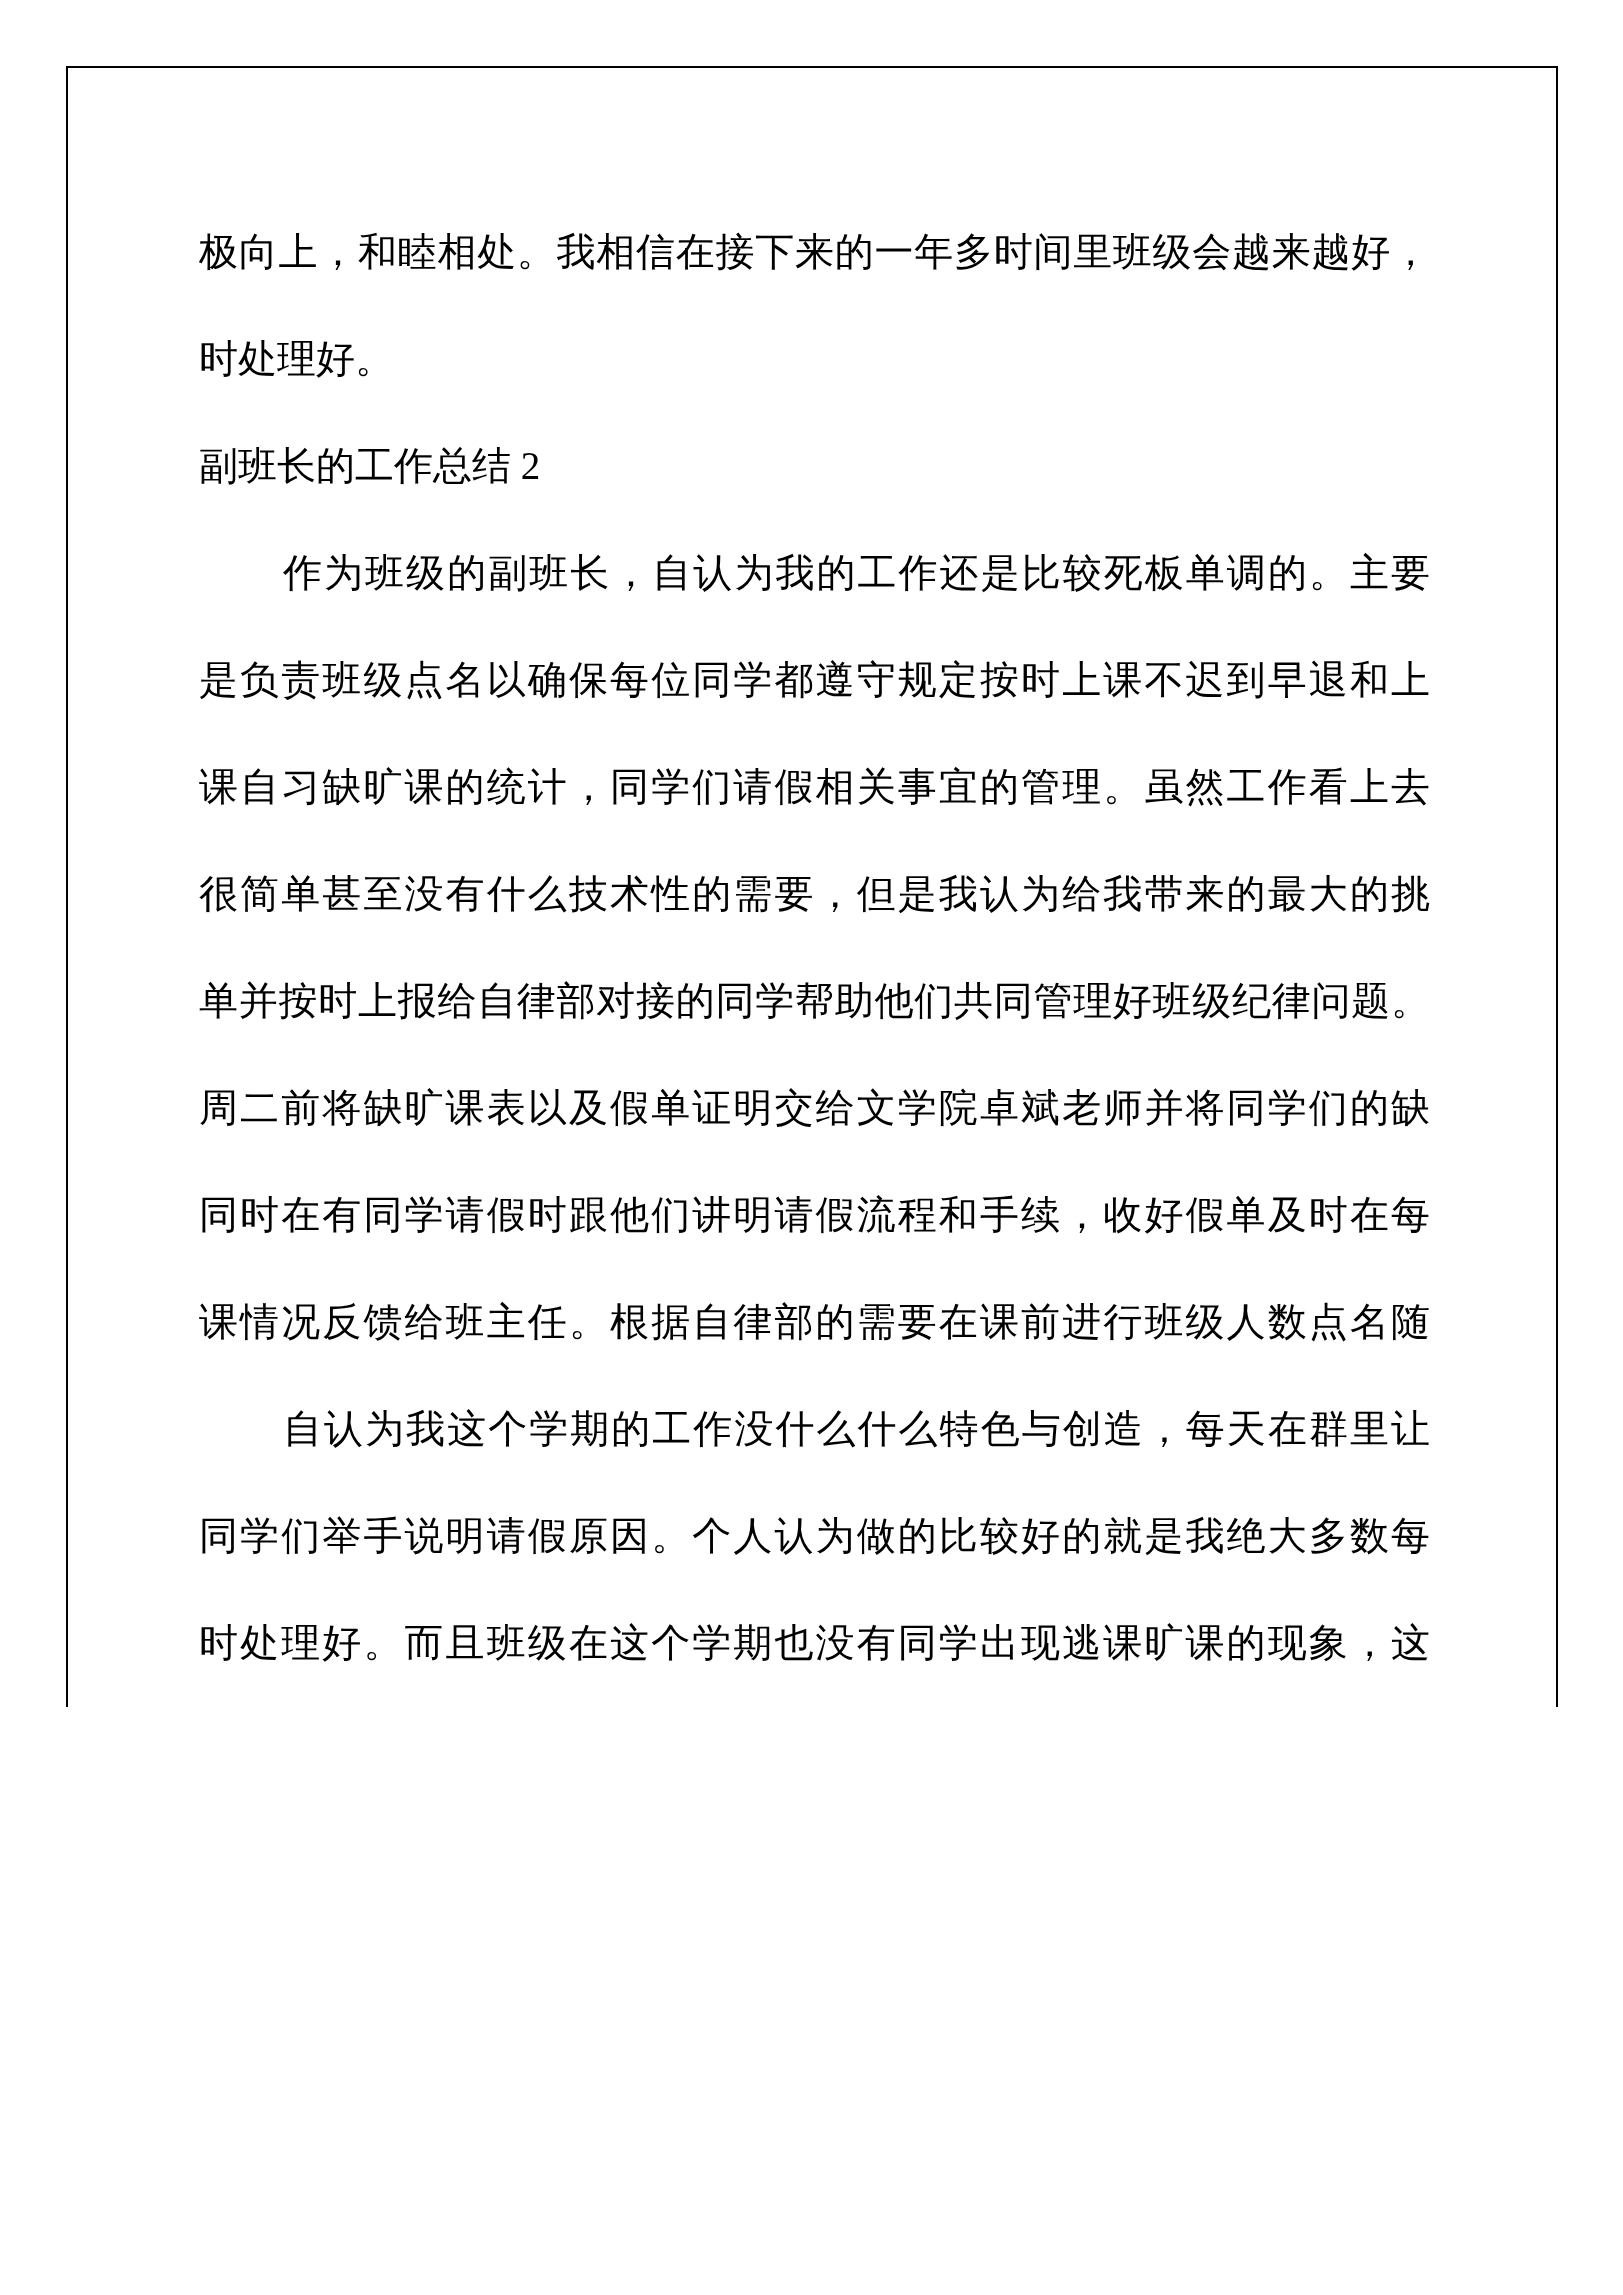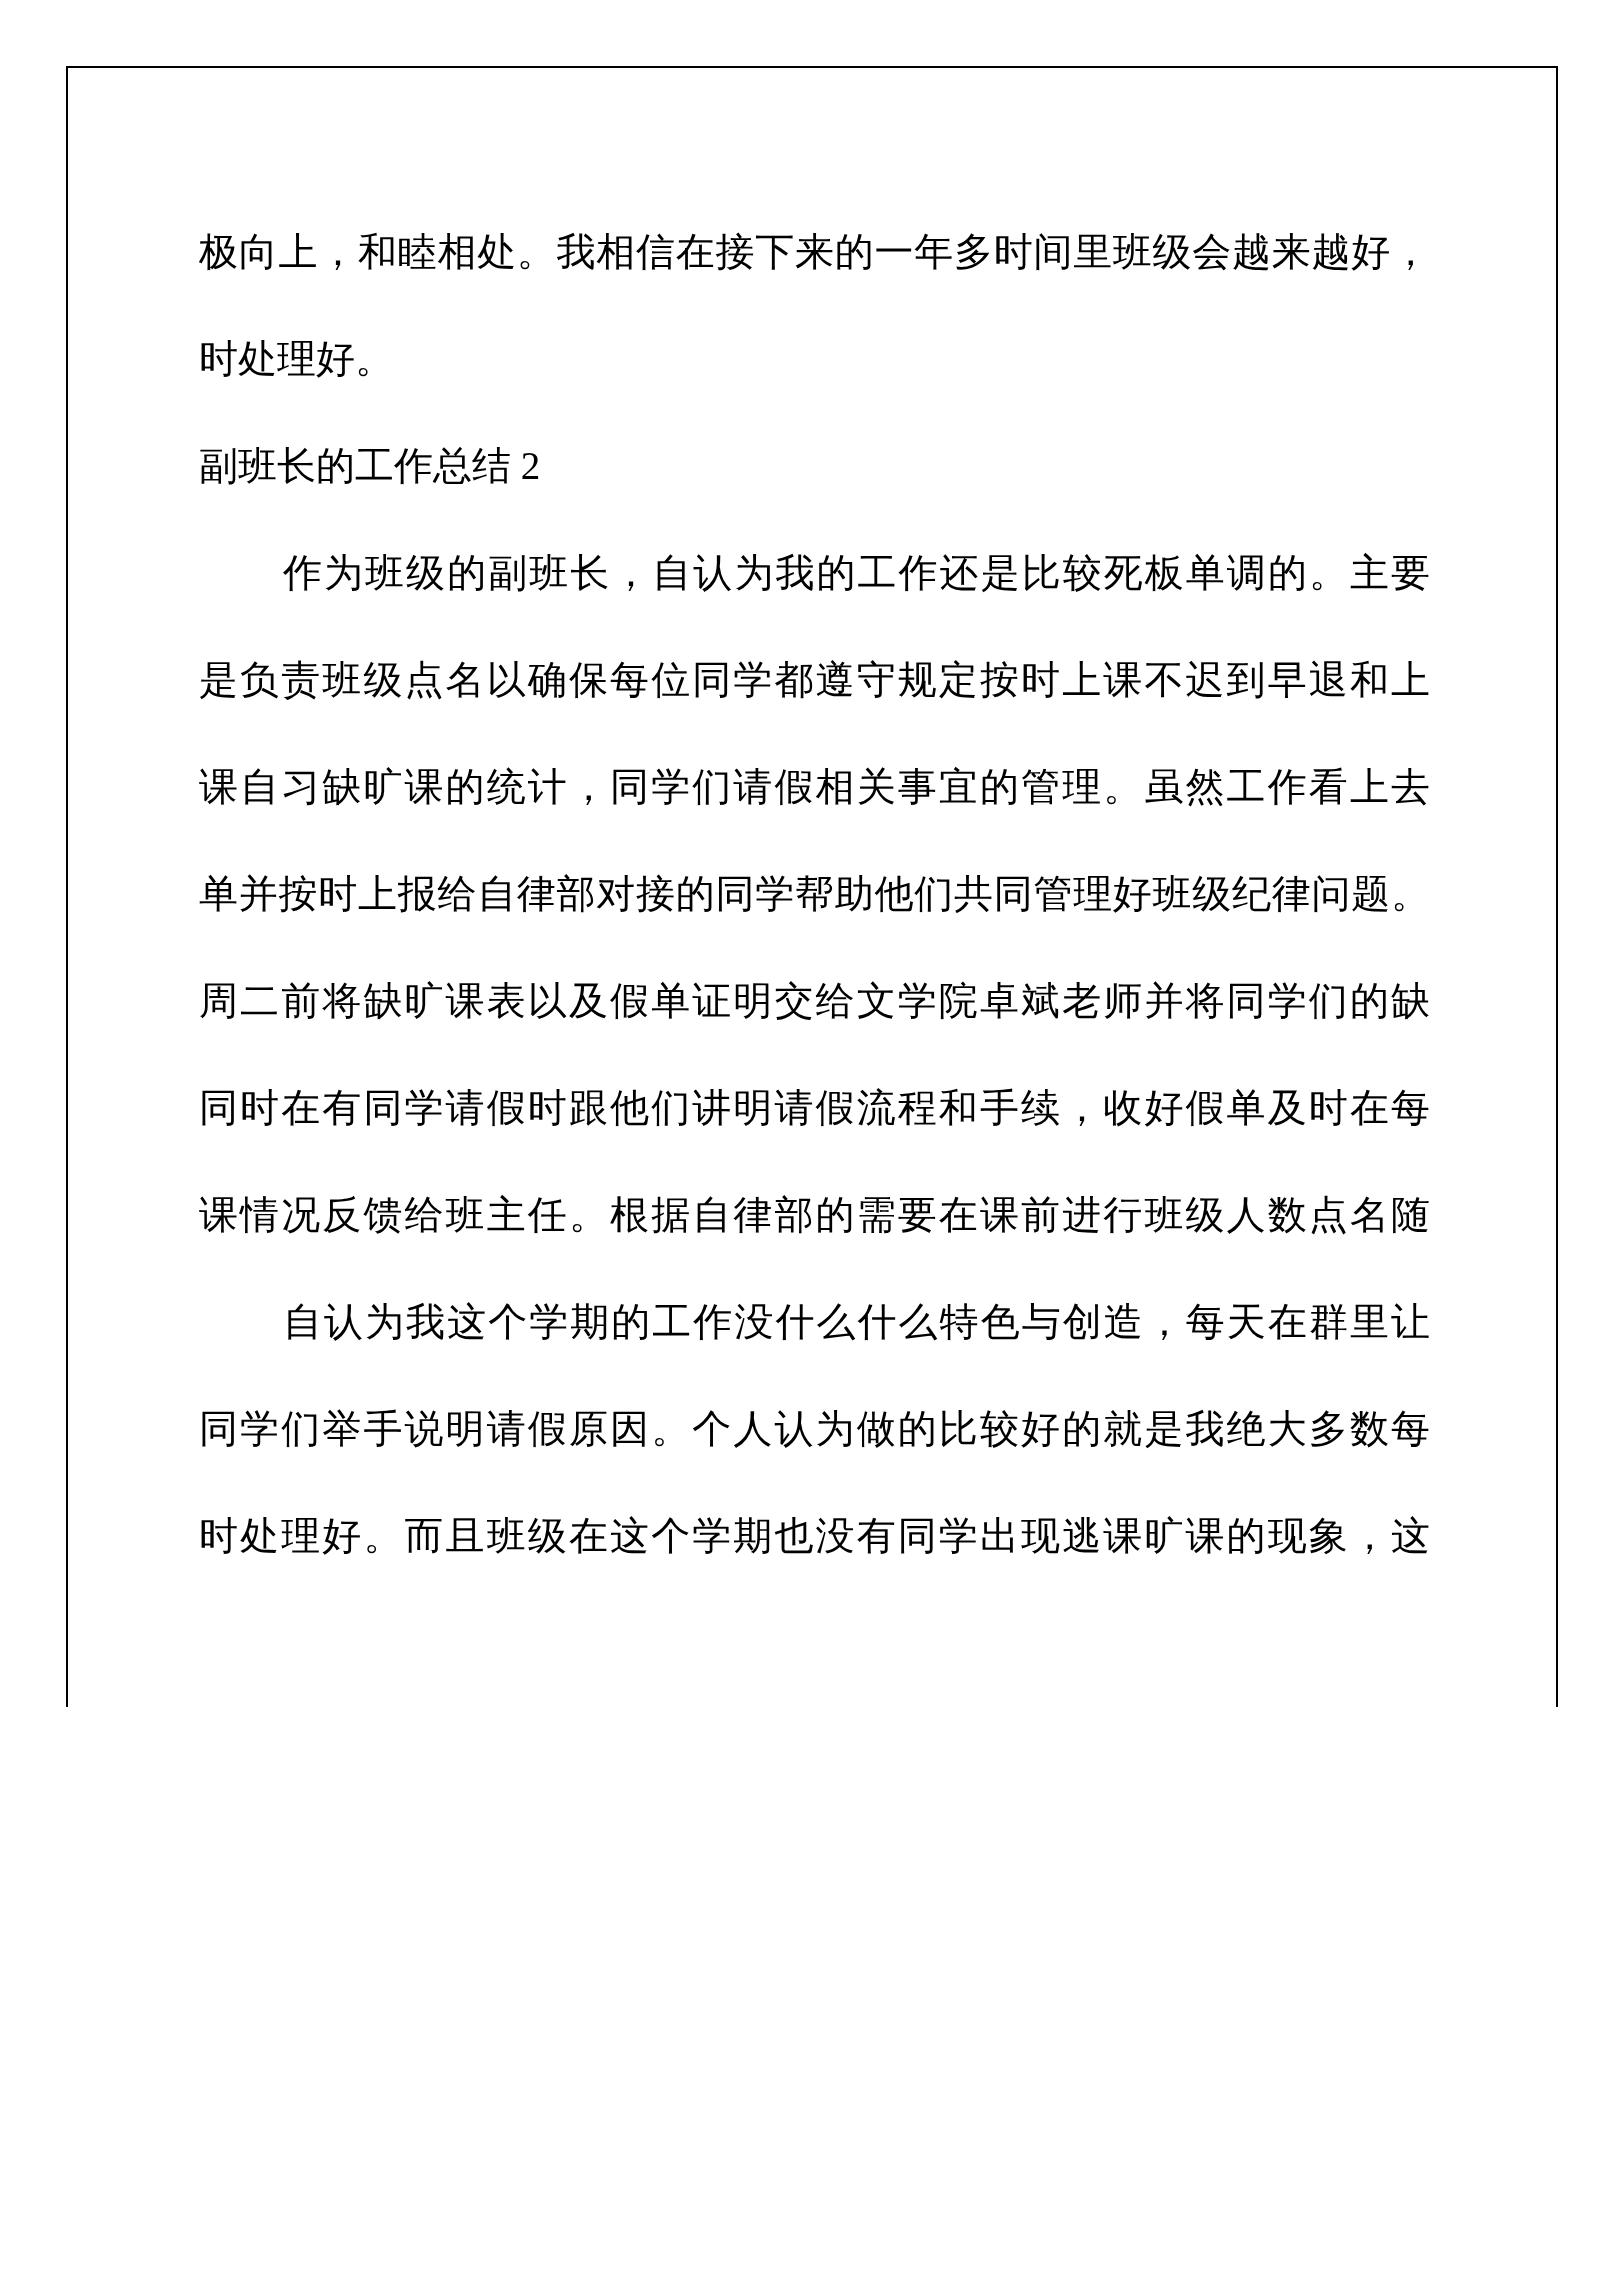--- a/index.html
+++ b/index.html
@@ -68,20 +68,21 @@
   <div class="frame"></div>
 
   <div class="text-block" id="text-block">
 
   <div class="line fill">极向上，和睦相处。我相信在接下来的一年多时间里班级会越来越好，</div>
       <div class="line">时处理好。</div>
       <div class="line">副班长的工作总结 2</div>
       <div class="line fill indent">作为班级的副班长，自认为我的工作还是比较死板单调的。主要</div>
       <div class="line fill">是负责班级点名以确保每位同学都遵守规定按时上课不迟到早退和上</div>
       <div class="line fill">课自习缺旷课的统计，同学们请假相关事宜的管理。虽然工作看上去</div>
+      <div class="line fill">很简单甚至没有什么技术性的需要，但是我认为给我带来的最大的挑</div>
       <div class="line fill">单并按时上报给自律部对接的同学帮助他们共同管理好班级纪律问题。</div>
       <div class="line fill">周二前将缺旷课表以及假单证明交给文学院卓斌老师并将同学们的缺</div>
       <div class="line fill">同时在有同学请假时跟他们讲明请假流程和手续，收好假单及时在每</div>
       <div class="line fill">课情况反馈给班主任。根据自律部的需要在课前进行班级人数点名随</div>
       <div class="line fill indent">自认为我这个学期的工作没什么什么特色与创造，每天在群里让</div>
       <div class="line fill">同学们举手说明请假原因。个人认为做的比较好的就是我绝大多数每</div>
       <div class="line fill">时处理好。而且班级在这个学期也没有同学出现逃课旷课的现象，这</div>
     </div>
 
   <div class="footer">

